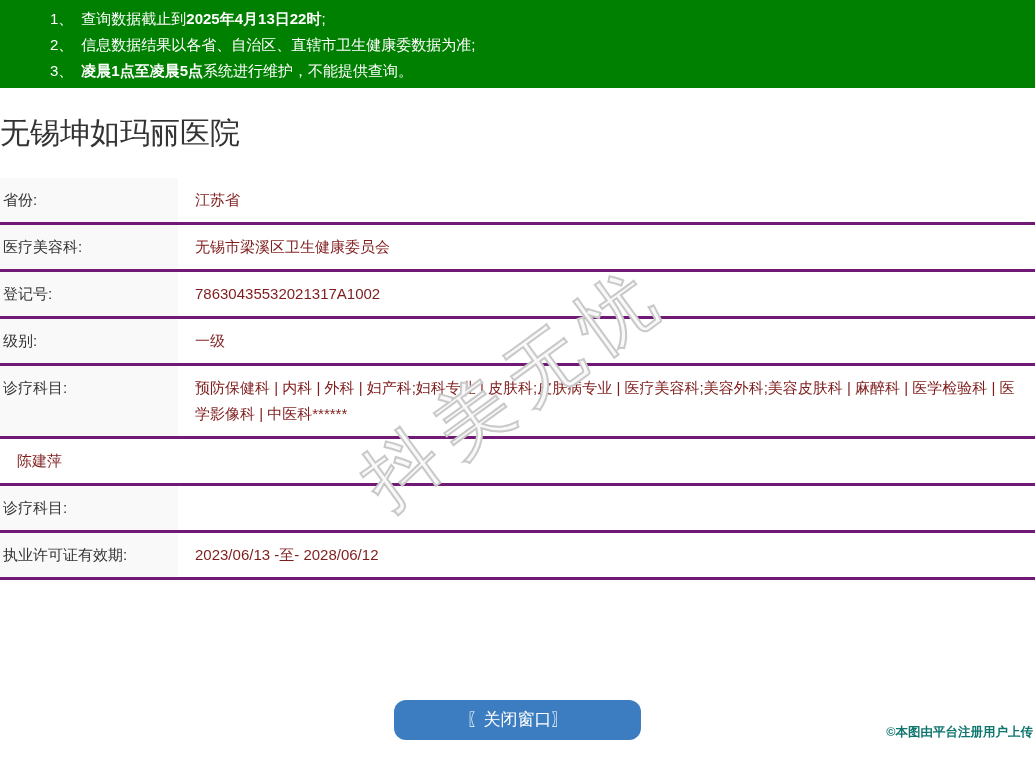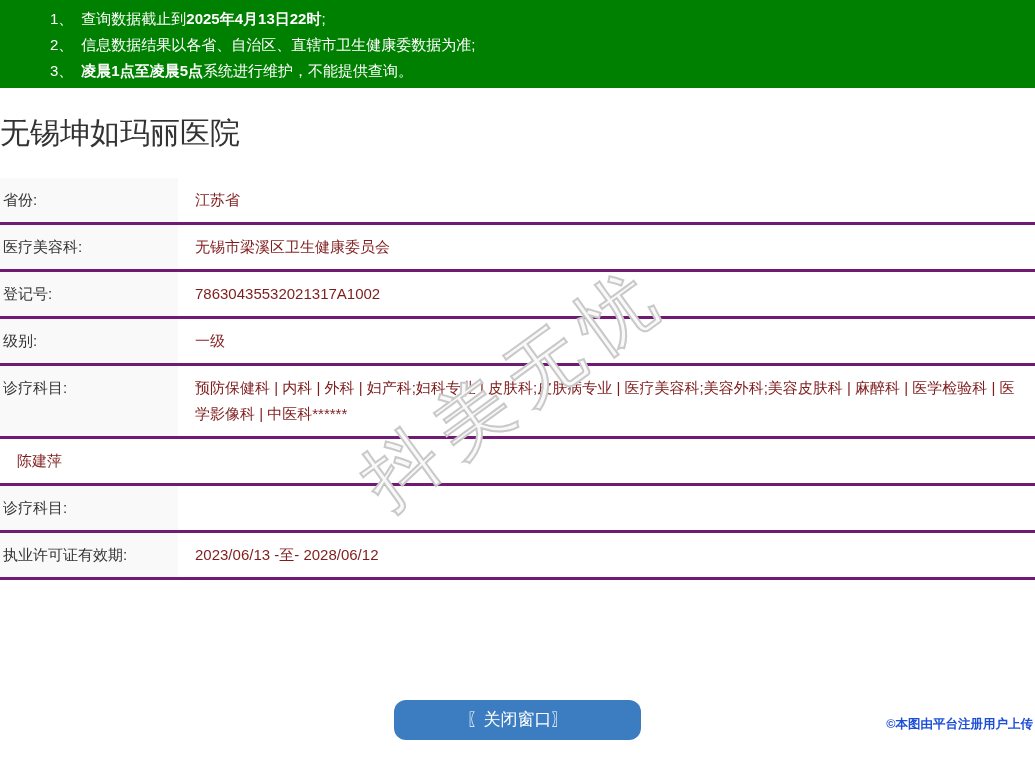--- a/index.html
+++ b/index.html
@@ -88,24 +88,24 @@
     -webkit-text-stroke: 2px #c9c9c9;
     text-shadow: 0 0 1px #cccccc;
     pointer-events: none;
     z-index: 5;
   }
 
   
   .footer-note {
     position: absolute;
     right: 2px;
-    bottom: 11px;
+    bottom: 3px;
     font-size: 12.5px;
     font-weight: bold;
-    color: #1d4ed8;
+    color: #0f766e;
     text-shadow: -1px -1px 0 #fff, 1px -1px 0 #fff, -1px 1px 0 #fff, 1px 1px 0 #fff,
                  -1px 0 0 #fff, 1px 0 0 #fff, 0 -1px 0 #fff, 0 1px 0 #fff;
     z-index: 6;
   }
 </style>
 </head>
 <body>
 
 <div class="page">
 

